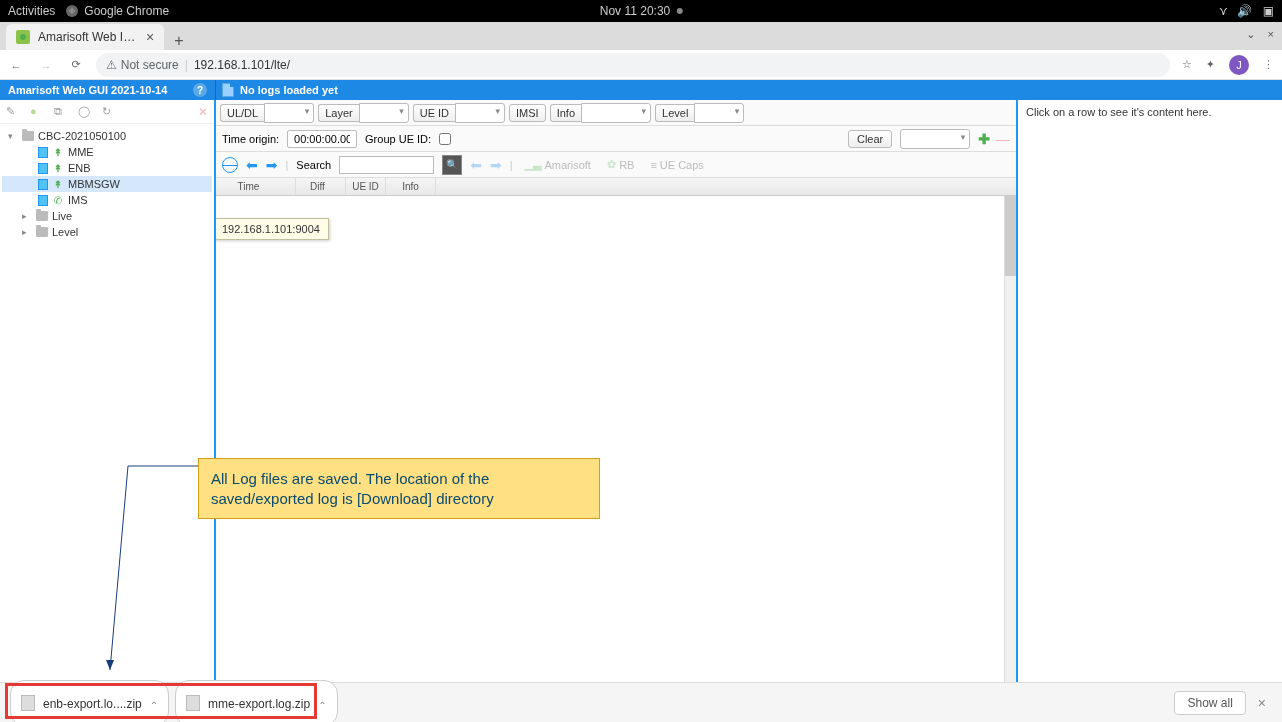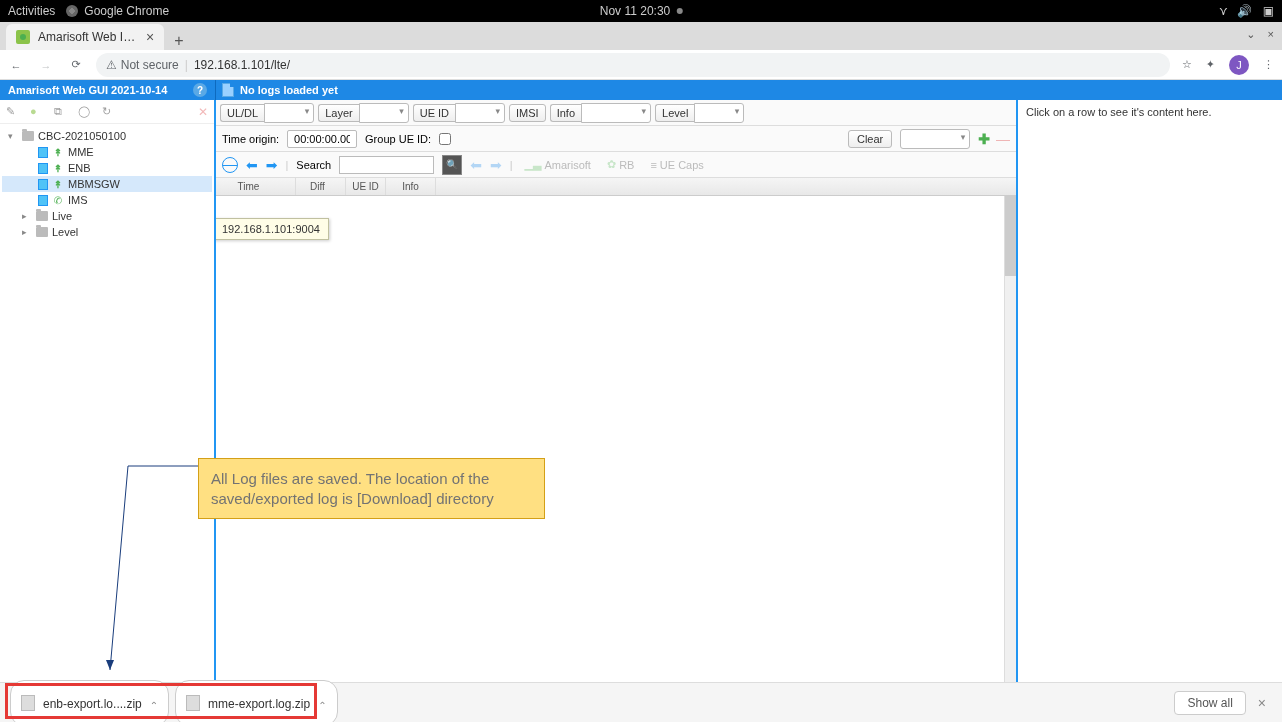--- a/index.html
+++ b/index.html
@@ -106,21 +106,21 @@
 .col-time { width: 80px; justify-content: flex-end; padding-right: 14px; }
 .col-diff { width: 50px; justify-content: flex-end; padding-right: 6px; }
 .col-ueid { width: 40px; }
 .col-info { width: 50px; }
 .col-msg { flex: 1; justify-content: flex-start; padding-left: 8px; }
 
 .log-body { flex: 1; position: relative; background: #fff; }
 .tooltip { position: absolute; top: 22px; left: -3px; background: #fffde7; border: 1px solid #c0c0a0; padding: 4px 8px; font-size: 11px; color: #333; box-shadow: 1px 1px 3px rgba(0,0,0,0.2); }
 
 
-.callout { position: absolute; left: 198px; top: 458px; width: 347px; background: #ffe082; border: 1px solid #d4a017; padding: 10px 12px; font-size: 15px; font-family: Verdana, sans-serif; color: #737373; line-height: 1.3; z-index: 50; }
+.callout { position: absolute; left: 198px; top: 458px; width: 402px; background: #ffe082; border: 1px solid #d4a017; padding: 10px 12px; font-size: 15px; font-family: Verdana, sans-serif; color: #0c4a6e; line-height: 1.3; z-index: 50; }
 
 .center-vscroll { position: absolute; right: 0; top: 0; bottom: 0; width: 12px; background: #f0f0f0; border-left: 1px solid #ddd; }
 .center-vscroll::before { content: ""; position: absolute; top: 0; width: 100%; height: 80px; background: #ccc; }
 
 
 .downloads-bar { position: absolute; bottom: 0; left: 0; right: 0; height: 40px; background: #f5f5f5; border-top: 1px solid #ddd; display: flex; align-items: center; padding: 0 10px; gap: 6px; }
 .download-chip { display: flex; align-items: flex-end; gap: 8px; border: 1px solid #ccc; border-radius: 14px; padding: 14px 10px; background: #fff; font-size: 12px; color: #333; cursor: pointer; }
 .download-chip .zip-icon { width: 14px; height: 16px; background: #ddd; border: 1px solid #bbb; position: relative; }
 .download-chip .chev { color: #888; font-size: 10px; }
 .downloads-highlight { position: absolute; bottom: 3px; left: 5px; width: 312px; height: 36px; border: 3px solid #e53935; pointer-events: none; z-index: 60; }

